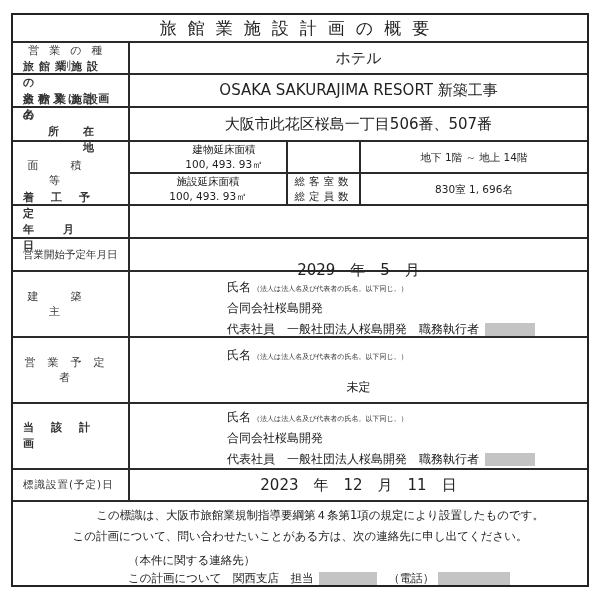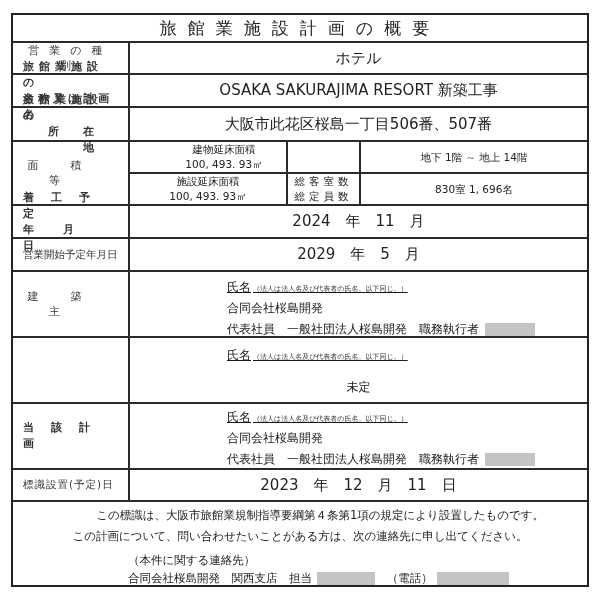--- a/index.html
+++ b/index.html
@@ -16,21 +16,21 @@
   .cell { position: absolute; display: flex; align-items: center; justify-content: center; box-sizing: border-box; text-align: center; }
   .title { font-size: 17px; letter-spacing: 11px; color: #222; }
   .label { font-size: 11px; color: #333; padding: 0 10px; justify-content: stretch; }
   .label-spread { display: flex; justify-content: space-between; width: 100%; }
   .label-two { display: flex; flex-direction: column; width: 100%; line-height: 16px; font-weight: bold; }
   .val { font-size: 15px; color: #222; }
   .val-sm { font-size: 10.5px; line-height: 15px; color: #222; }
   .name-block { position: absolute; font-size: 12px; color: #1a1a1a; }
   .name-block .note { font-size: 7px; color: #333; margin-left: 2px; }
   .name-block .line { height: 21px; line-height: 21px; white-space: nowrap; }
-  .name-block .line.first { font-size: 12px; text-decoration: underline; }
+  .name-block .line.first { font-size: 12px; }
   .redact { display: inline-block; width: 50px; height: 13px; background: #c4c4c4; vertical-align: middle; margin-left: 6px; }
   .footer-text { position: absolute; font-size: 11.5px; color: #1a1a1a; white-space: nowrap; }
 </style>
 </head>
 <body>
 
 <div class="board">
 
   <div class="hline" style="top:26px"></div>
   <div class="hline" style="top:58px"></div>
@@ -91,36 +91,38 @@
     <span>総定員数</span>
   </div>
   <div class="cell val-sm" style="left:348px;top:159px;width:226px;height:30px">830室 1, 696名</div>
 
   <div class="cell label" style="left:0;top:191px;width:115px;height:31px">
     <div class="label-two">
       <span style="letter-spacing:17px;text-align:left">着工予定</span>
       <span style="letter-spacing:29px;text-align:left">年月日</span>
     </div>
   </div>
-  <div class="cell val" style="left:117px;top:191px;width:457px;height:31px">2024　年　11　月</div>
 
   <div class="cell label" style="left:0;top:224px;width:115px;height:31px">
     <span style="font-size:10.5px">営業開始予定年月日</span>
   </div>
-  <div class="cell val" style="left:117px;top:224px;width:457px;height:31px">2029　年　5　月</div>
+  <div class="cell val" style="left:117px;top:240px;width:457px;height:31px">2029　年　5　月</div>
 
   <div class="cell label" style="left:0;top:257px;width:115px;height:64px">
     <span style="letter-spacing:32px">建築主</span>
   </div>
   <div class="name-block" style="left:214px;top:262px">
     <div class="line first"><span>氏名</span><span class="note">（法人は法人名及び代表者の氏名。以下同じ。）</span></div>
     <div class="line">合同会社桜島開発</div>
     <div class="line"><span>代表社員　一般社団法人桜島開発　職務執行者</span><span class="redact"></span></div>
   </div>
 
+  <div class="cell label" style="left:0;top:323px;width:115px;height:64px">
+    <span style="letter-spacing:12px">営業予定者</span>
+  </div>
   <div class="name-block" style="left:214px;top:330px">
     <div class="line first"><span>氏名</span><span class="note">（法人は法人名及び代表者の氏名。以下同じ。）</span></div>
   </div>
   <div class="cell val" style="left:117px;top:362px;width:457px;height:20px;font-size:12px">未定</div>
 
   <div class="cell label" style="left:0;top:389px;width:115px;height:64px">
     <div class="label-two">
       <span style="letter-spacing:17px;text-align:left">当該計画</span>
     </div>
   </div>
@@ -132,16 +134,16 @@
 
   <div class="cell label" style="left:0;top:455px;width:115px;height:30px">
     <span style="font-size:10.5px;letter-spacing:1px">標識設置(予定)日</span>
   </div>
   <div class="cell val" style="left:117px;top:455px;width:457px;height:30px">2023　年　12　月　11　日</div>
 
   <div class="footer-text" style="left:0;width:531px;text-align:right;top:493px">この標識は、大阪市旅館業規制指導要綱第４条第1項の規定により設置したものです。</div>
   <div class="footer-text" style="left:0;width:574px;text-align:center;top:514px">この計画について、問い合わせたいことがある方は、次の連絡先に申し出てください。</div>
   <div class="footer-text" style="left:115px;top:538px">（本件に関する連絡先）</div>
   <div class="footer-text" style="left:115px;top:556px">
-    <span>合同会社桜島開発　関西支店　担当</span><span class="redact" style="width:58px;margin-left:5px"></span>
+    <span>この計画について　関西支店　担当</span><span class="redact" style="width:58px;margin-left:5px"></span>
     <span style="margin-left:8px">（電話）</span><span class="redact" style="width:72px;margin-left:4px"></span>
   </div>
 </div>
 
 </body></html>

